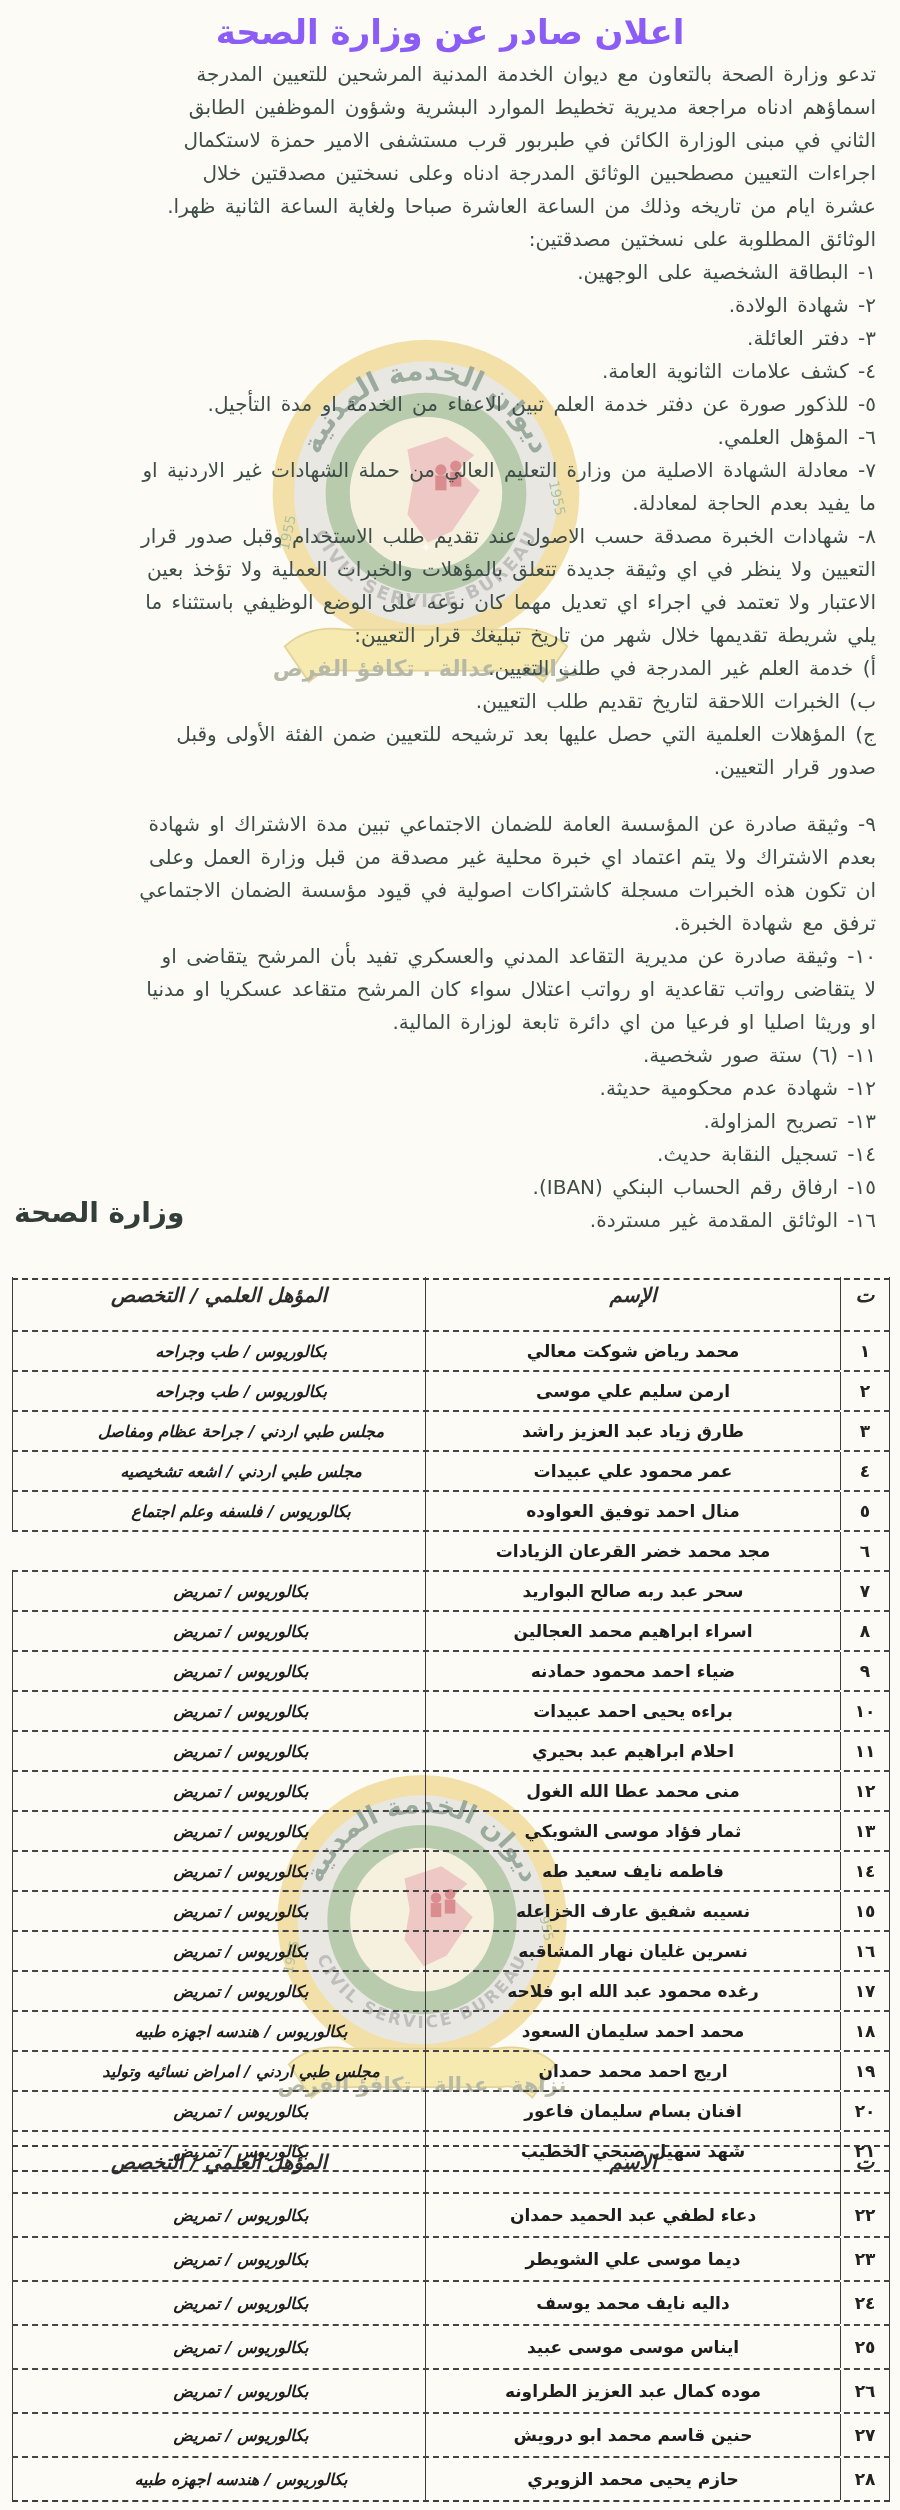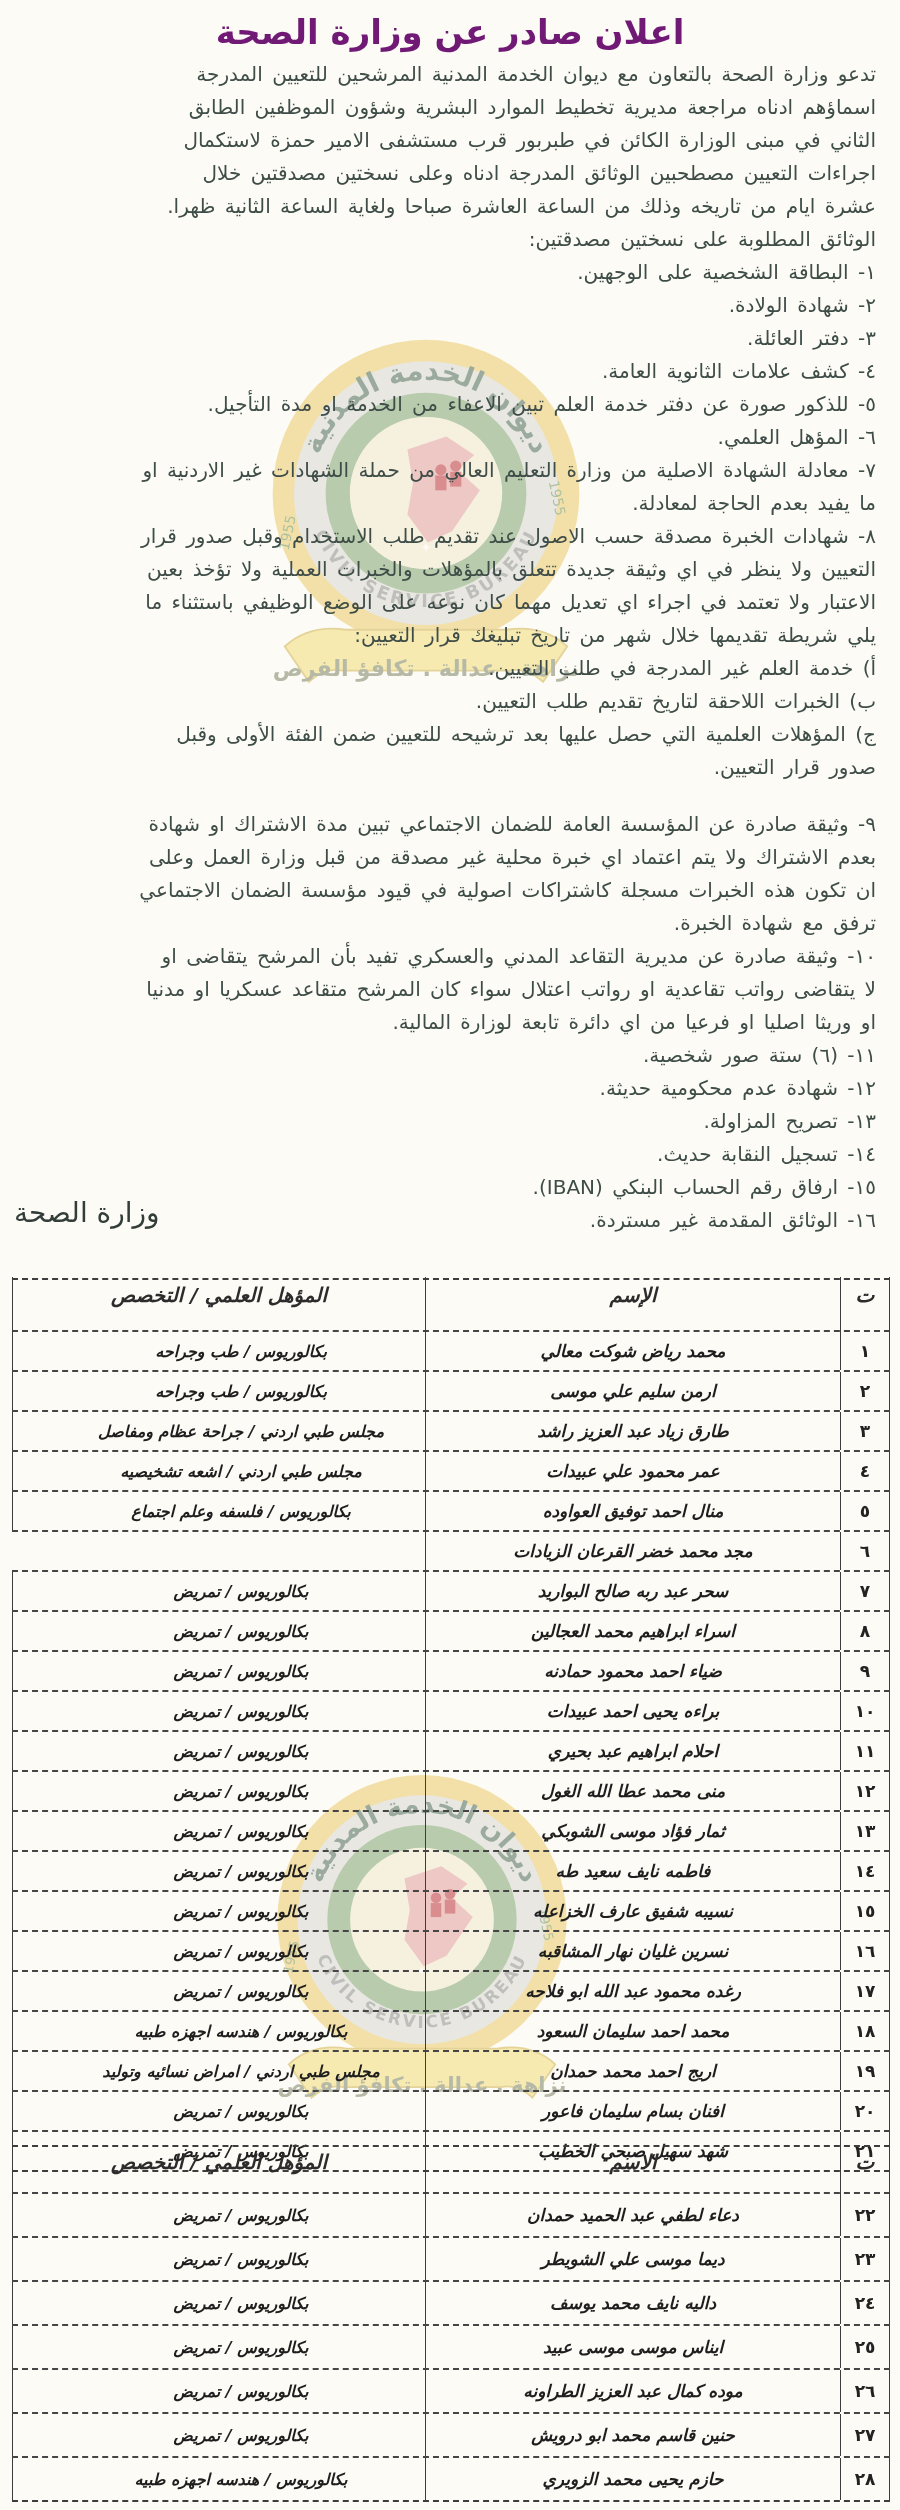--- a/index.html
+++ b/index.html
@@ -1,42 +1,42 @@
 <!DOCTYPE html>
 <html lang="ar" dir="rtl"><head>
 <meta charset="utf-8">
 <style>
   html,body{margin:0;padding:0;background:#e8e8e8;}
   .page{position:relative;width:900px;height:2510px;margin:0 auto;background:#fcfbf6;
         overflow:hidden;font-family:"DejaVu Sans",sans-serif;color:#41504b;direction:rtl;}
   .announce-title{position:absolute;top:12px;right:0;left:0;text-align:center;
-        font-size:34px;font-weight:bold;color:#701a75;letter-spacing:-1px;}
+        font-size:34px;font-weight:bold;color:#8b5cf6;letter-spacing:-1px;}
   .text-block{position:absolute;top:58px;right:24px;left:8px;}
   .line{white-space:nowrap;text-align:right;font-size:20px;line-height:33px;
         word-spacing:3px;color:#3f4d48;}
   .line.gap{margin-top:24px;}
   .ministry-heading{position:absolute;left:14px;top:1196px;font-size:28px;
-        font-weight:normal;color:#333d3a;direction:rtl;}
+        font-weight:bold;color:#333d3a;direction:rtl;}
   .ctable{position:absolute;left:12px;width:878px;border-bottom:2px dashed #3d3d3d;
         border-top:2px dashed #3d3d3d;}
   #table1{top:1278px;}
   #table2{top:2145px;}
   .trow{display:grid;grid-template-columns:50px 415px 413px;direction:rtl;
         align-items:center;border-top:2px dashed #454545;}
   .trow:first-child{border-top:none;}
   .cell{height:100%;display:flex;align-items:center;justify-content:center;
         border-left:1.5px solid #3c3c3c;overflow:hidden;}
   .trow > .cell:first-child{border-right:1.5px solid #3c3c3c;}
   .trow > .cell:last-child{border-left:1.5px solid #3c3c3c;}
   .hdr{font-weight:bold;font-style:italic;color:#2c2c2c;}
   .hdr .cell{font-size:20px;align-items:flex-start;padding-top:6px;}
   #table1 .trow{height:38px;} #table1 .trow.hdr{height:50px;}
   #table2 .trow{height:42px;} #table2 .trow.hdr{height:45px;}
   .num-cell{font-size:17px;font-weight:bold;color:#222;}
-  .name-cell{font-size:17px;font-style:italic;font-weight:600;color:#1e1e1e;}
+  .name-cell{font-size:17px;font-weight:600;color:#1e1e1e;}
   .qual-cell{font-size:16px;font-style:italic;font-weight:600;color:#1e1e1e;padding-left:44px;}
   .stamp{position:absolute;mix-blend-mode:multiply;opacity:.62;pointer-events:none;}
   #stamp1{left:268px;top:330px;width:316px;height:382px;}
   #stamp2{left:273px;top:1766px;width:298px;height:360px;}
 </style>
 </head>
 <body>
 
 <div class="page">
   <div id="stamp1" class="stamp"><svg viewBox="0 0 340 410" width="100%" height="100%" xmlns="http://www.w3.org/2000/svg">

